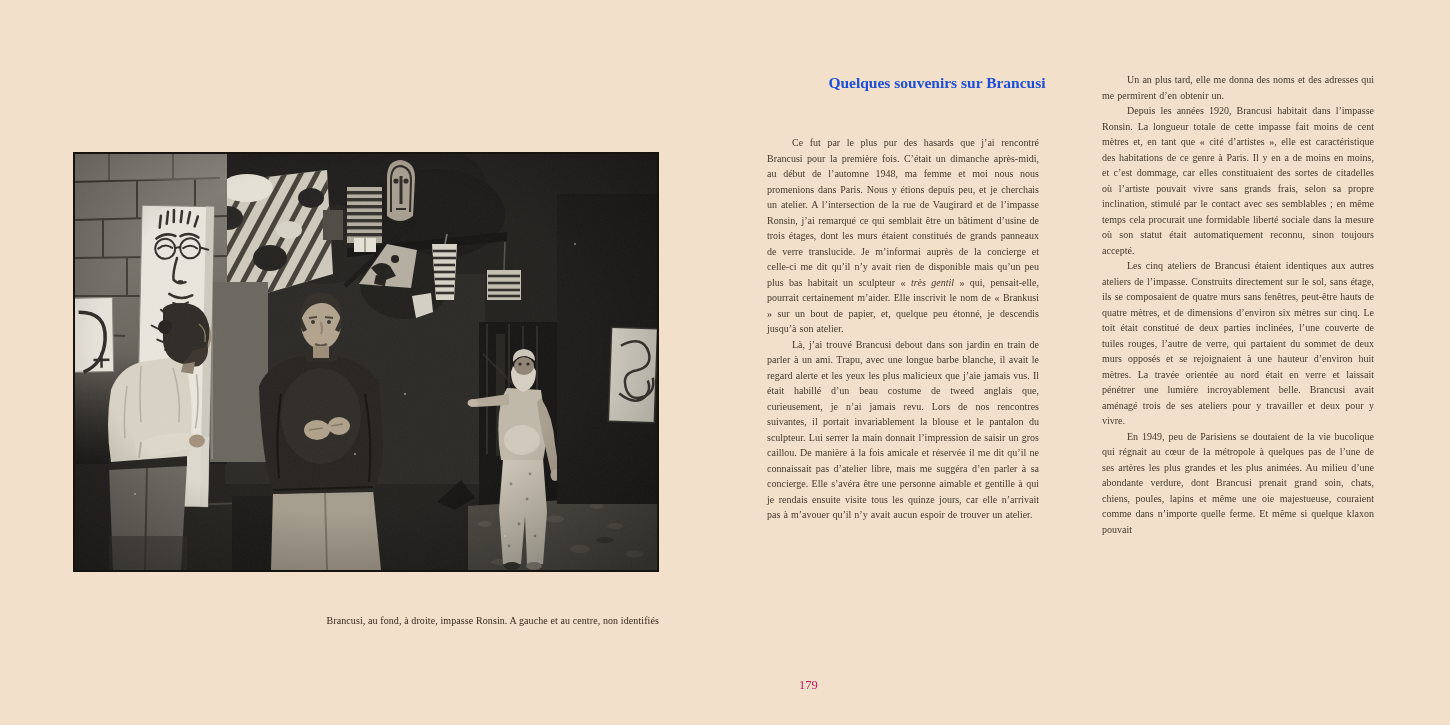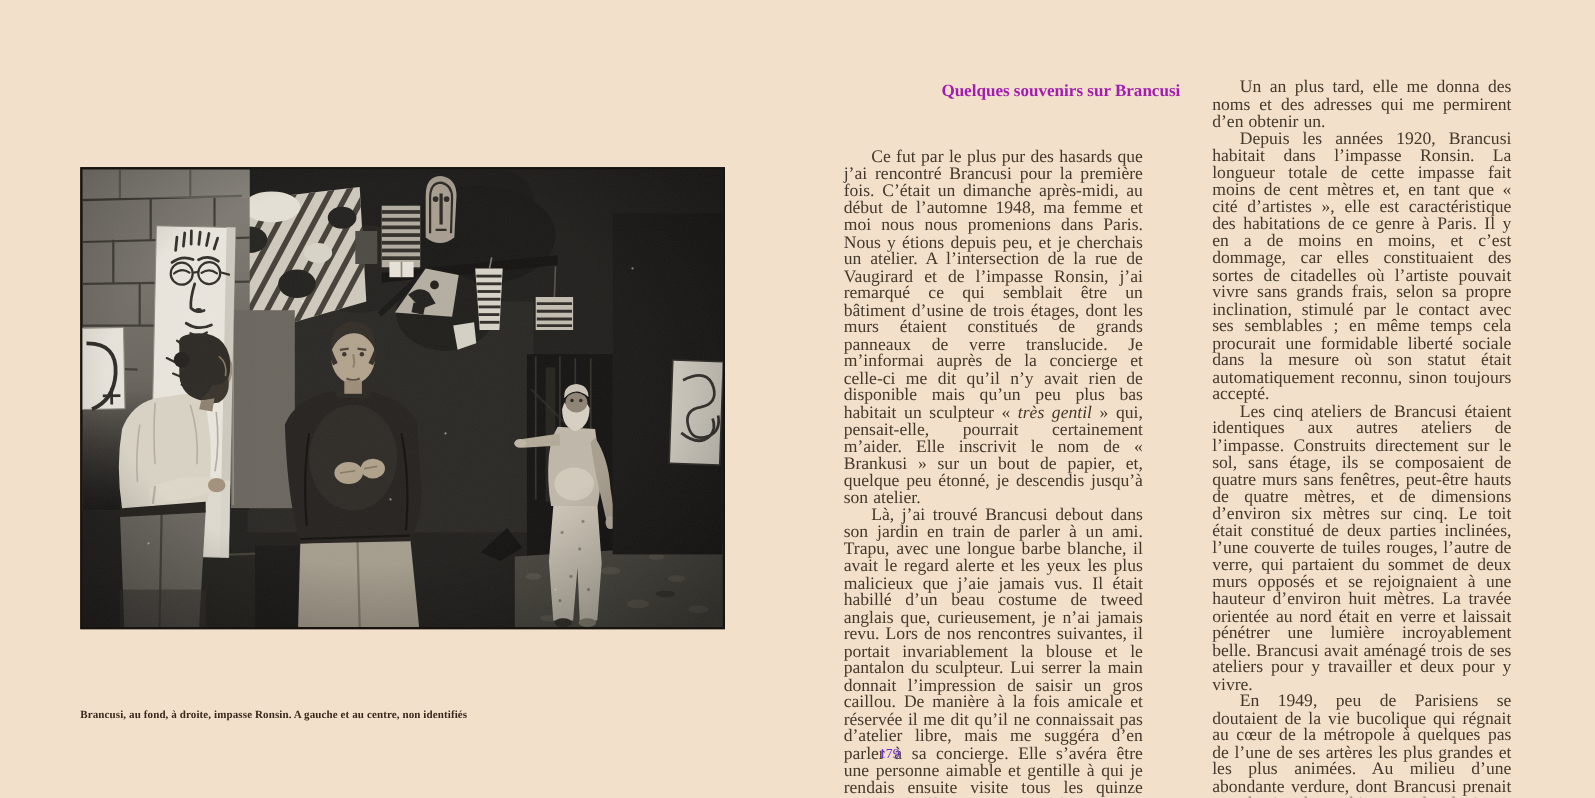--- a/index.html
+++ b/index.html
@@ -9,39 +9,39 @@
     font-family:"Liberation Serif","DejaVu Serif",serif;
   }
   .abs{position:absolute;}
   
   .photo-frame{
     left:73px;top:152px;width:582px;height:416px;
     border:2px solid #17130f;background:#23211e;
   }
   .photo-frame svg{display:block;width:582px;height:416px;}
   .photo-caption{
-    left:73px;top:645px;width:586px;
-    text-align:left;font-weight:bold;font-size:10px;
+    left:73px;top:615px;width:586px;
+    text-align:right;font-weight:normal;font-size:10px;
     color:#37281a;letter-spacing:.1px;
   }
   
   .article-title{
     left:801px;top:74px;width:272px;
-    text-align:right;font-weight:bold;font-size:15.5px;
-    color:#a21caf;
+    text-align:center;font-weight:bold;font-size:15.5px;
+    color:#1d4ed8;
   }
   .text-col{width:272px;color:#44382a;}
   .text-col p{
     margin:0;text-indent:25px;text-align:justify;
-    font-size:16px;line-height:15.5px;word-spacing:.6px;
+    font-size:10px;line-height:15.5px;word-spacing:.6px;
   }
   .col-1{left:767px;top:135px;}
   .col-2{left:1102px;top:72px;}
   .page-number{
-    left:799px;top:678px;font-size:12.5px;color:#6d28d9;
+    left:799px;top:678px;font-size:12.5px;color:#be185d;
   }
 </style>
 </head>
 <body>
 
 <div class="abs photo-frame">
   <svg viewBox="0 0 582 416">
     <defs>
       <linearGradient id="wallGrad" x1="0" y1="0" x2="0" y2="1">
         <stop offset="0" stop-color="#847f77"></stop>

